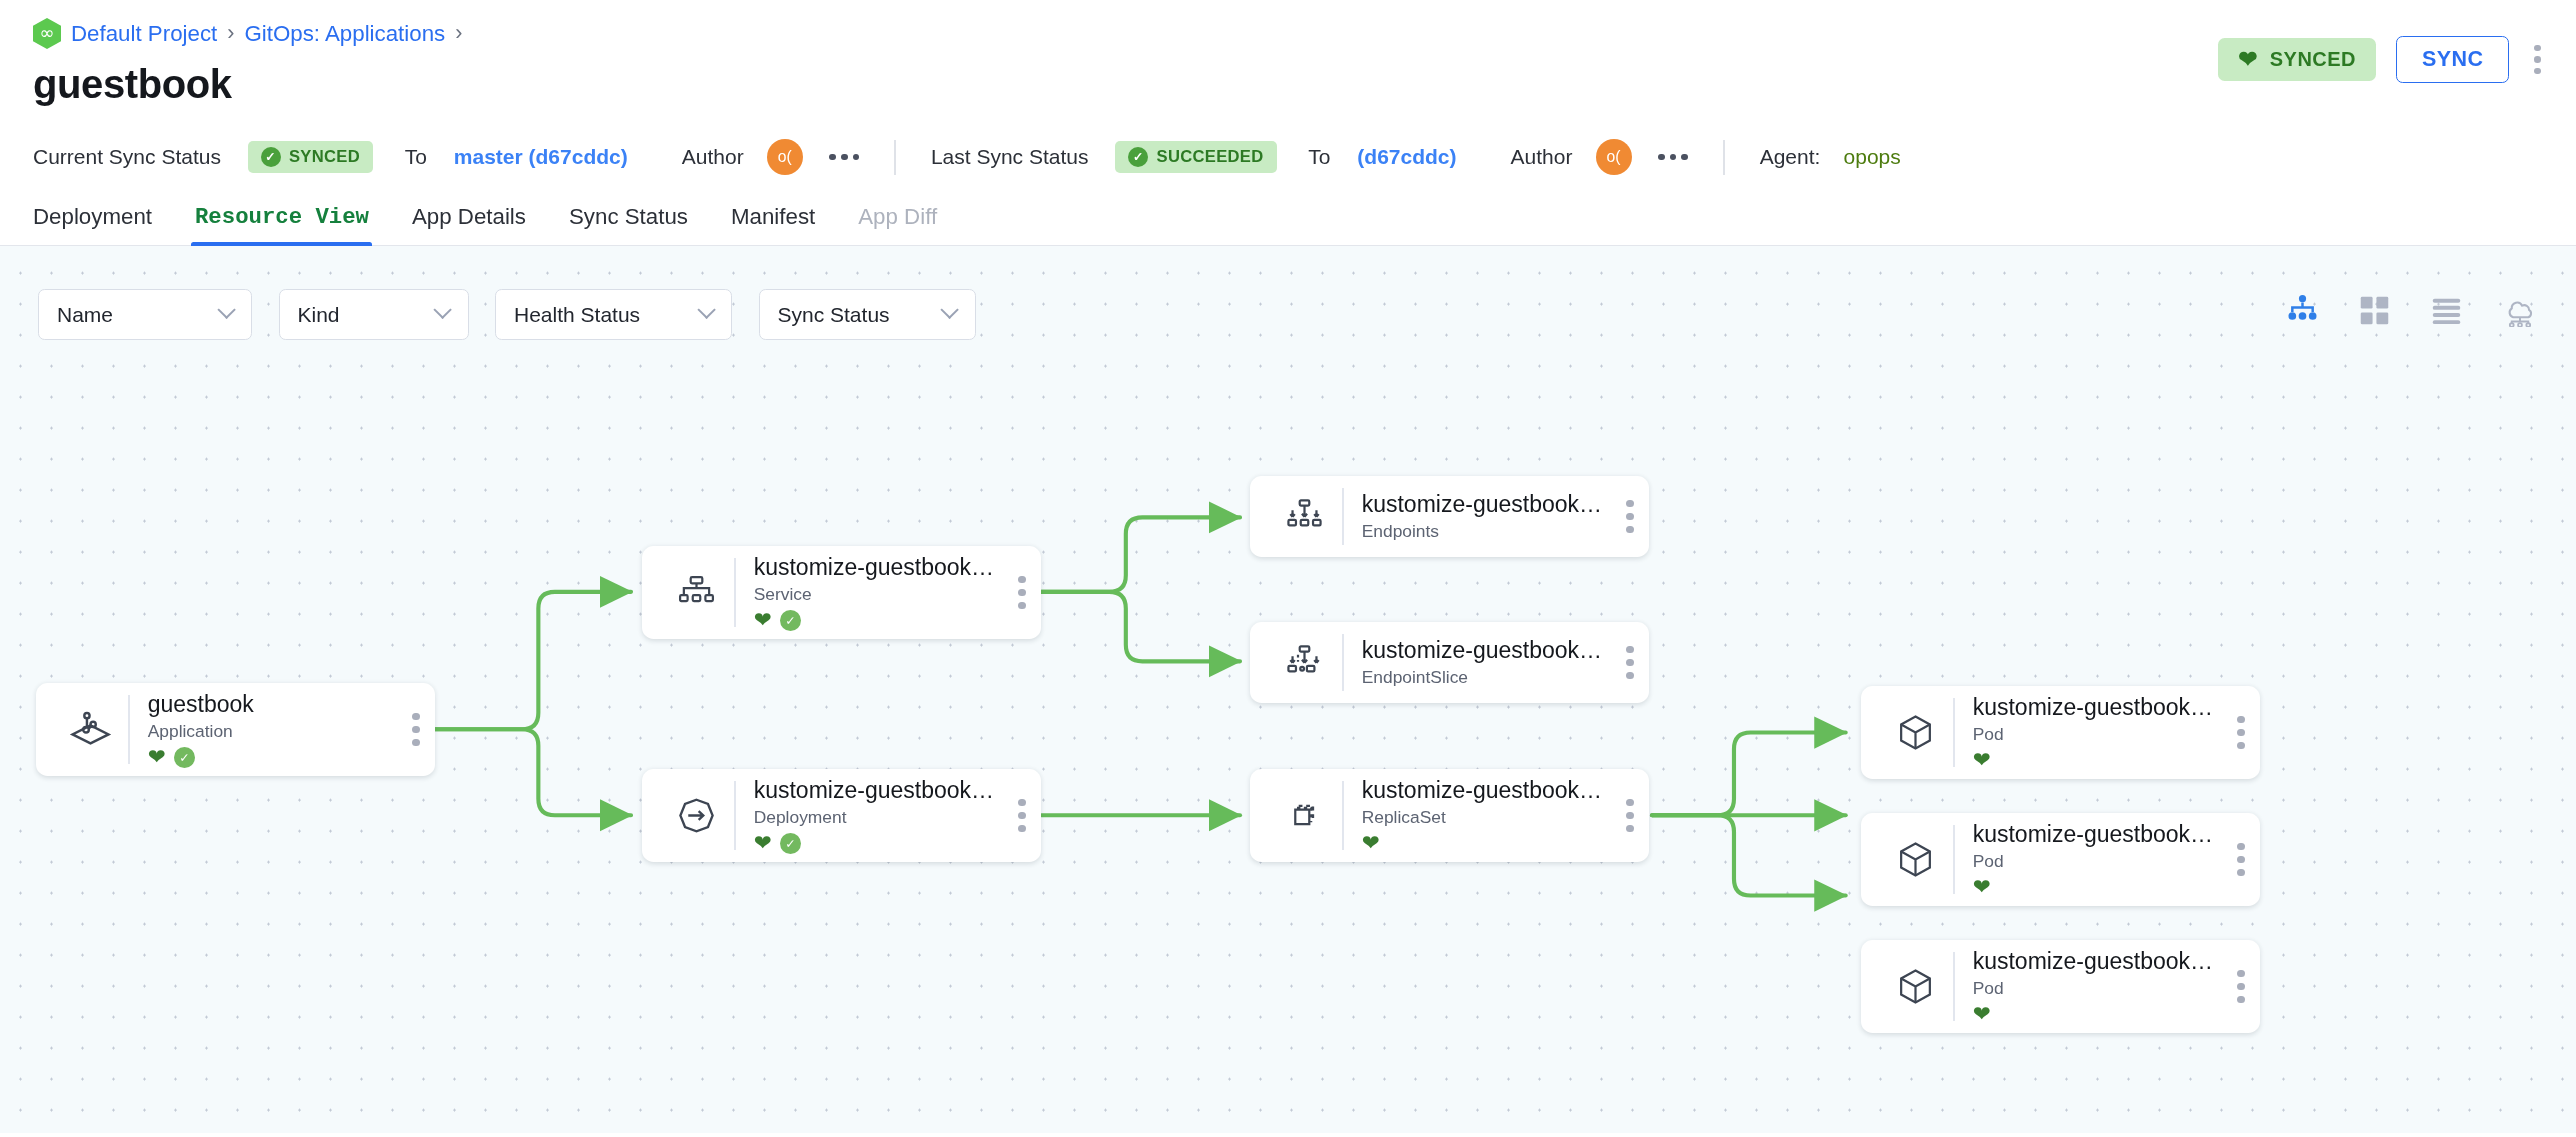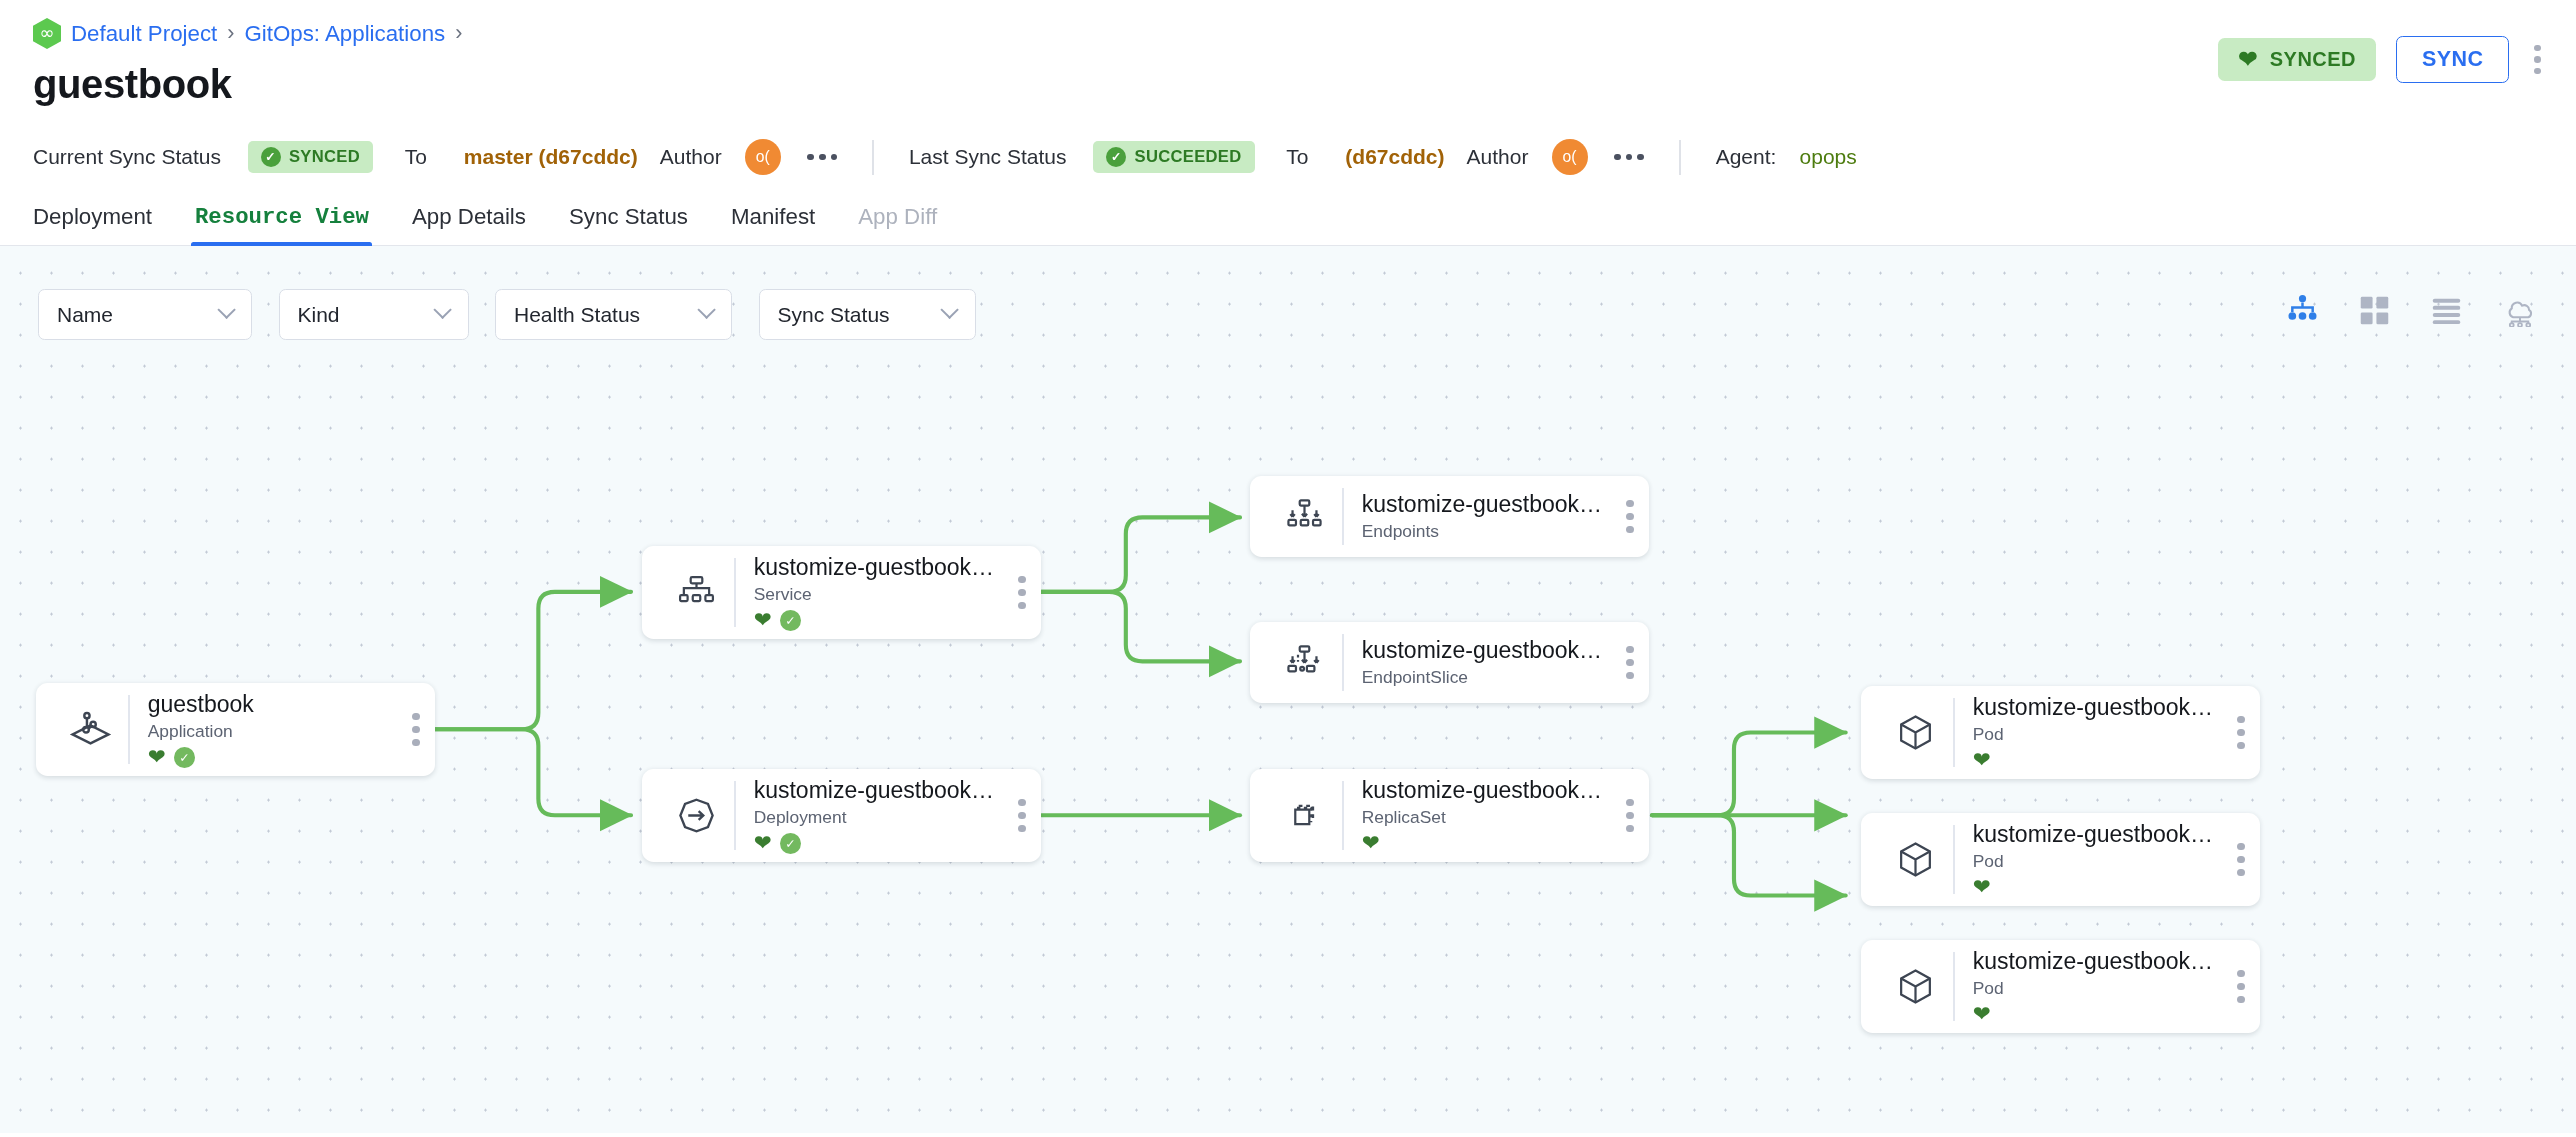--- a/index.html
+++ b/index.html
@@ -96,22 +96,22 @@
     margin-left: 16.6px;
     cursor: pointer;
   }
   .check-circle {
     width: 20px; height: 20px; border-radius: 50%;
     background: #4aa03c; color: #ffffff;
     display: flex; align-items: center; justify-content: center;
     font-size: 12.4px; line-height: 1;
   }
   .to-word { margin-left: 21.5px; color: #2c3038; }
-  .rev-link { margin-left: 27px; color: #a16207; font-weight: bold; cursor: pointer; }
-  .author-word { margin-left: 12px; }
+  .rev-link { margin-left: 17px; color: #3b82f6; font-weight: bold; cursor: pointer; }
+  .author-word { margin-left: 44px; }
   .avatar {
     width: 36px; height: 36px; border-radius: 50%;
     background: #f08a33; color: #ffffff;
     display: flex; align-items: center; justify-content: center;
     font-size: 15.7px; margin-left: 13.2px;
     cursor: pointer;
   }
   .kebab-h { display: flex; gap: 5px; margin-left: 16.6px; cursor: pointer; }
   .kebab-h span { width: 6.6px; height: 6.6px; border-radius: 50%; background: #4b5160; display:block; }
   .vsep { width: 1.7px; height: 35px; background: #dfe2e8; margin: 0 25px; }

